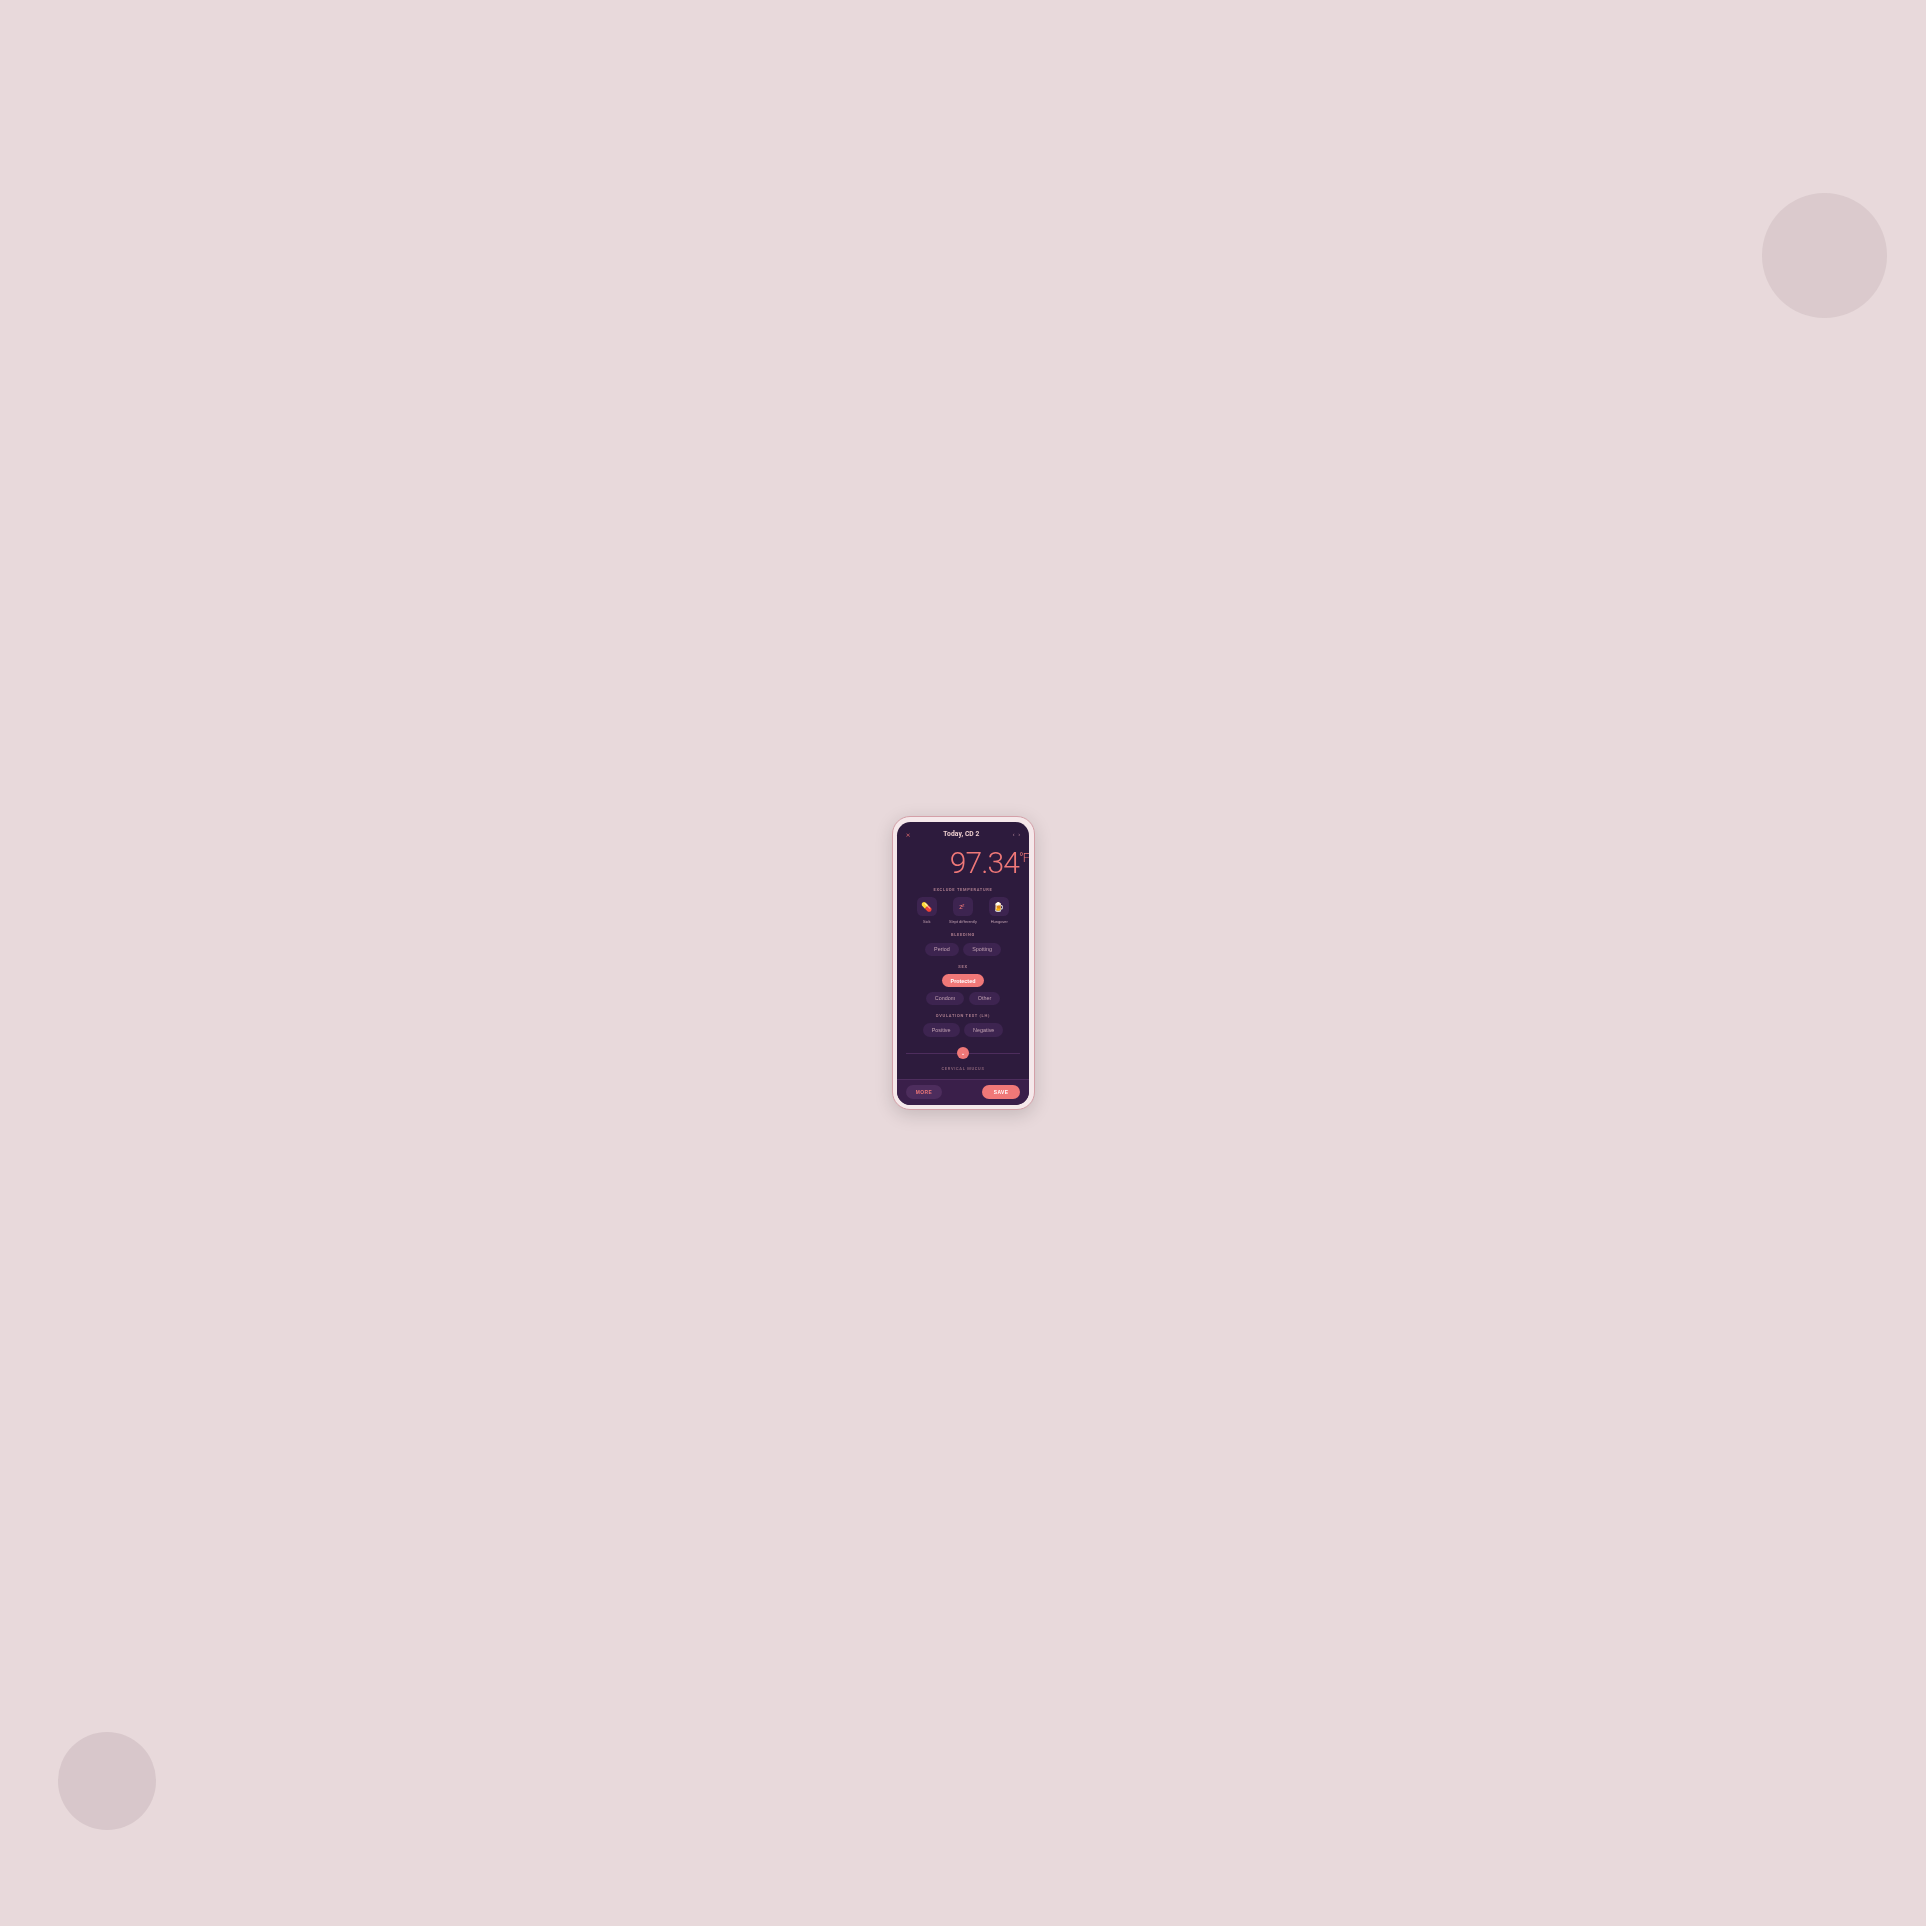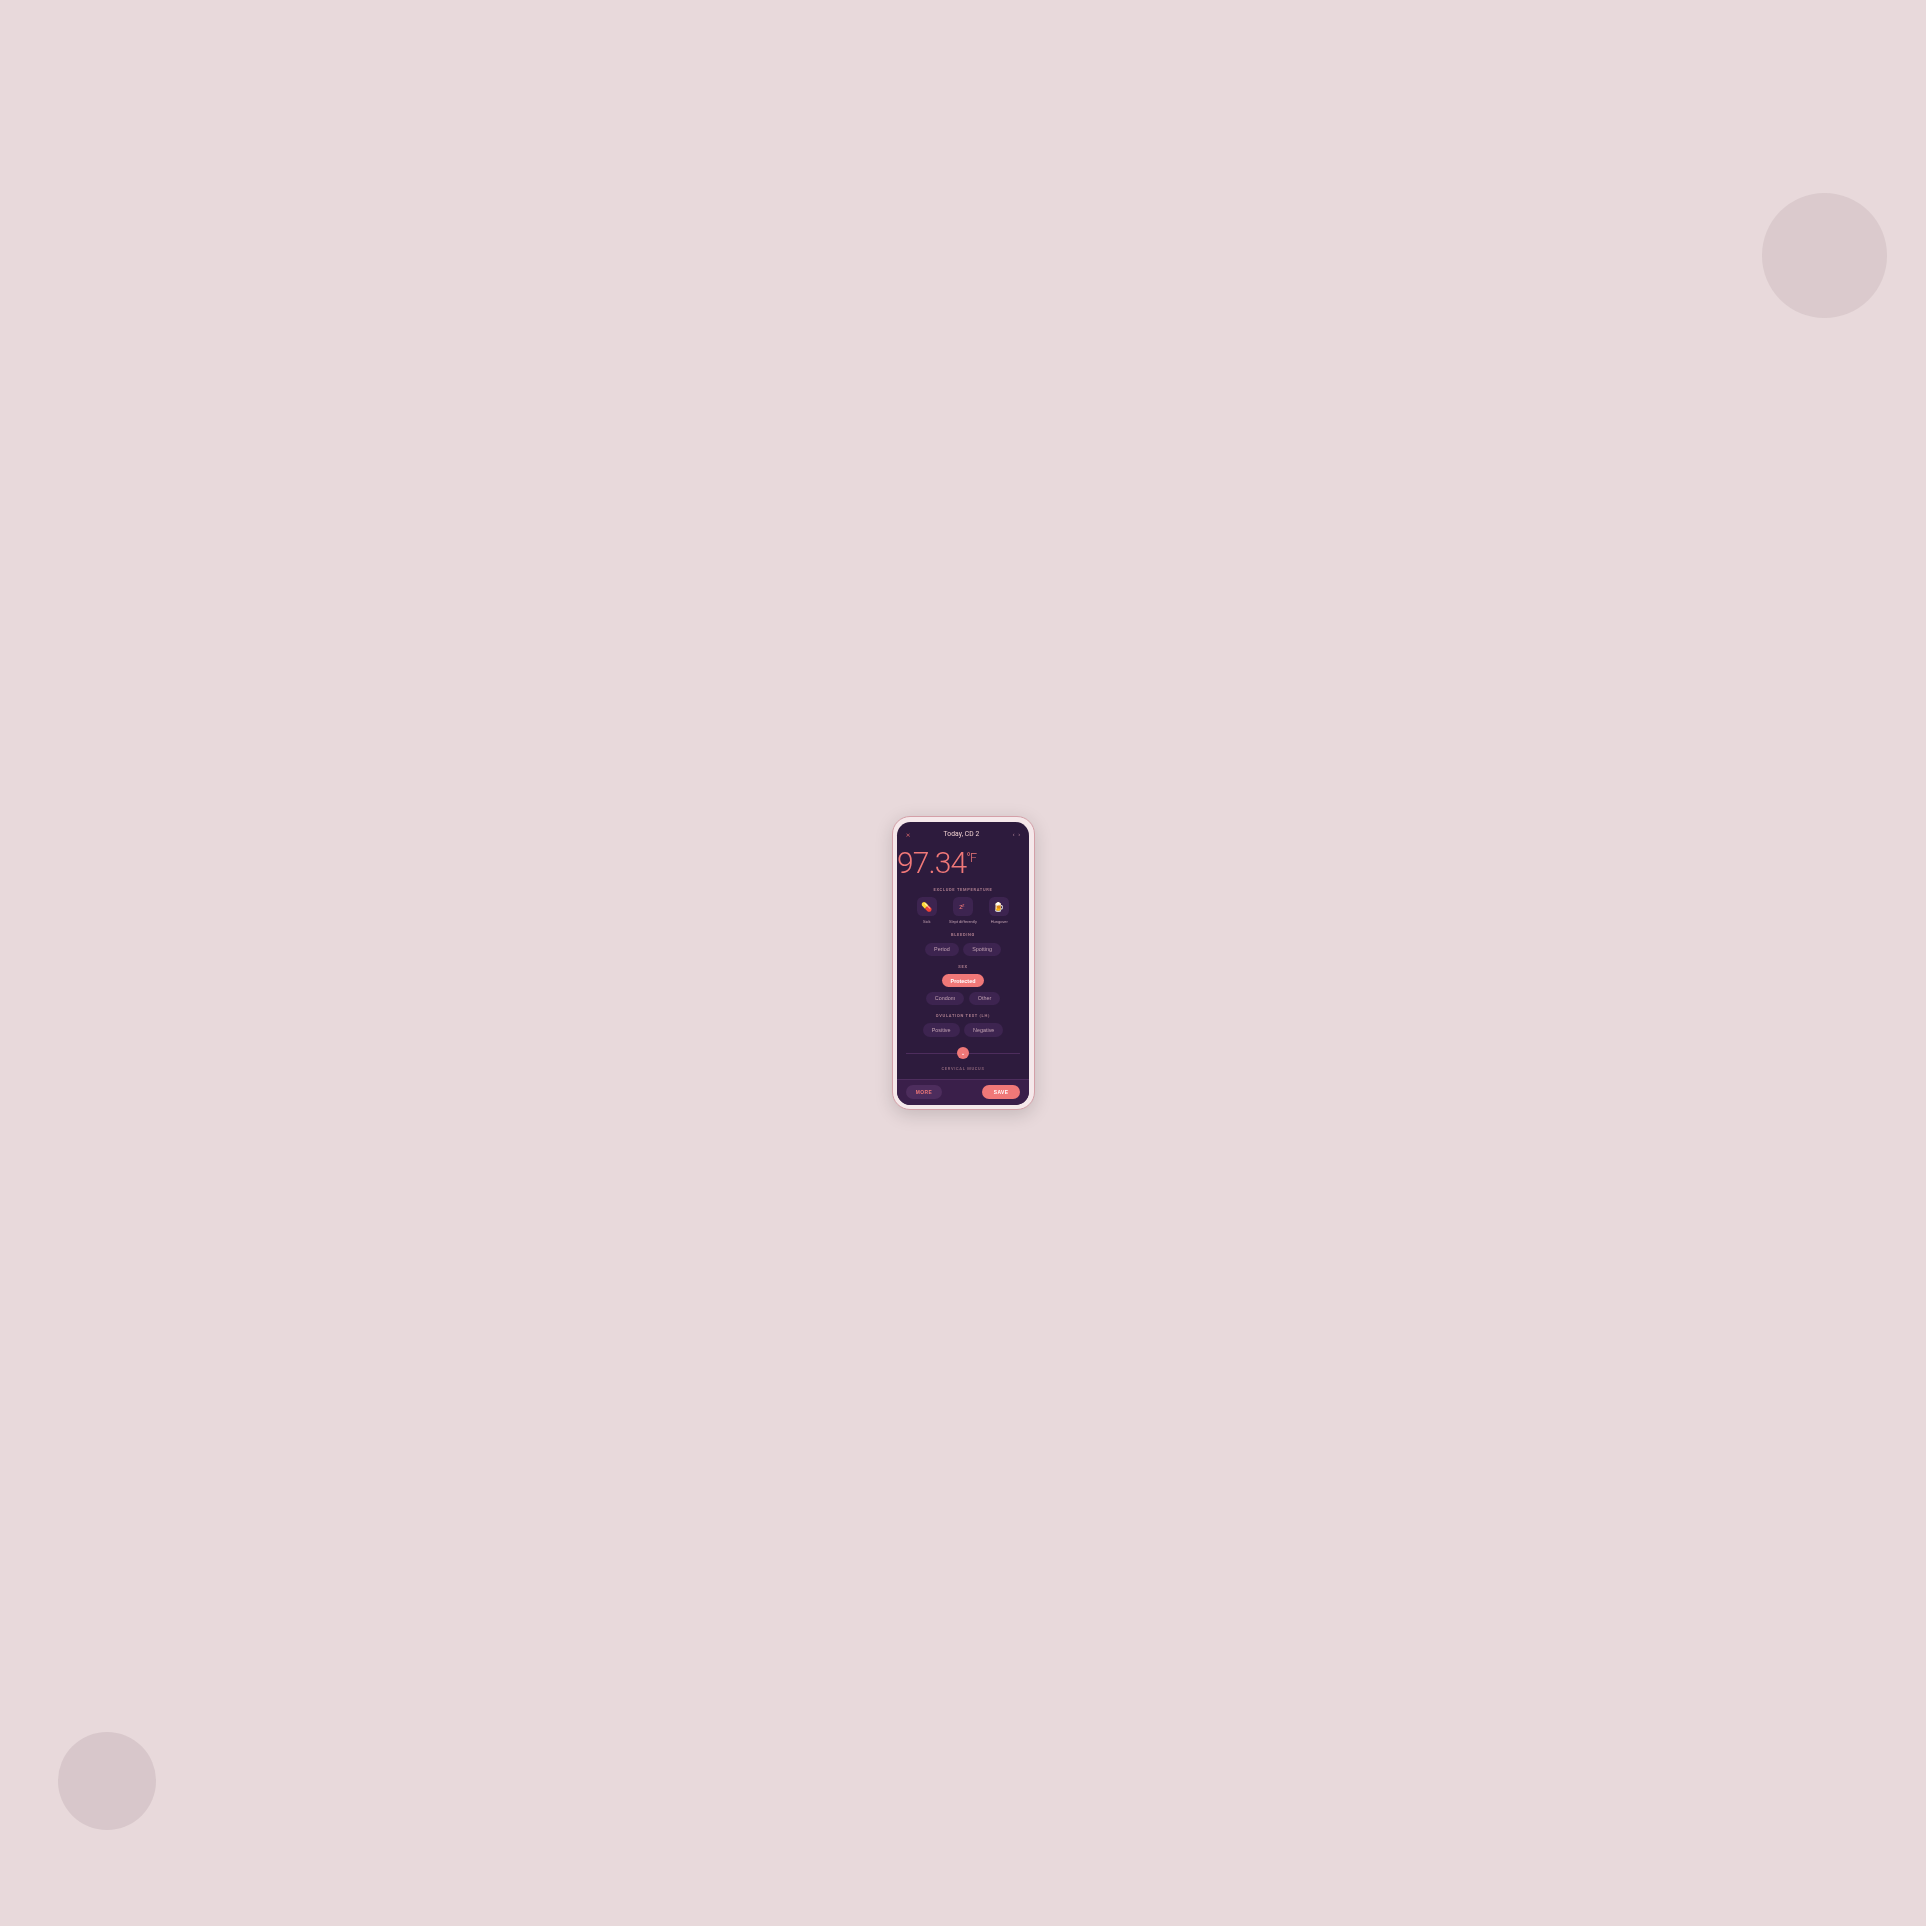--- a/index.html
+++ b/index.html
@@ -78,38 +78,38 @@
     .close-btn {
       color: #f07070;
       font-size: 8px;
       cursor: pointer;
       font-weight: 300;
     }
 
     .header-title {
       color: #f0d0d0;
       font-size: 6.7px;
-      font-weight: 400;
+      font-weight: 700;
       letter-spacing: 0.1px;
     }
 
     .nav-arrows {
       display: flex;
       gap: 3.6px;
       align-items: center;
     }
 
     .nav-arrow {
       color: #c090a0;
       font-size: 6.2px;
       cursor: pointer;
     }
 
     .temperature-display {
-      text-align: left;
+      text-align: right;
       padding: 4.5px 0 9px;
     }
 
     .temperature-value {
       color: #f07878;
       font-size: 30px;
       font-weight: 300;
       letter-spacing: -0.9px;
       line-height: 1;
     }

